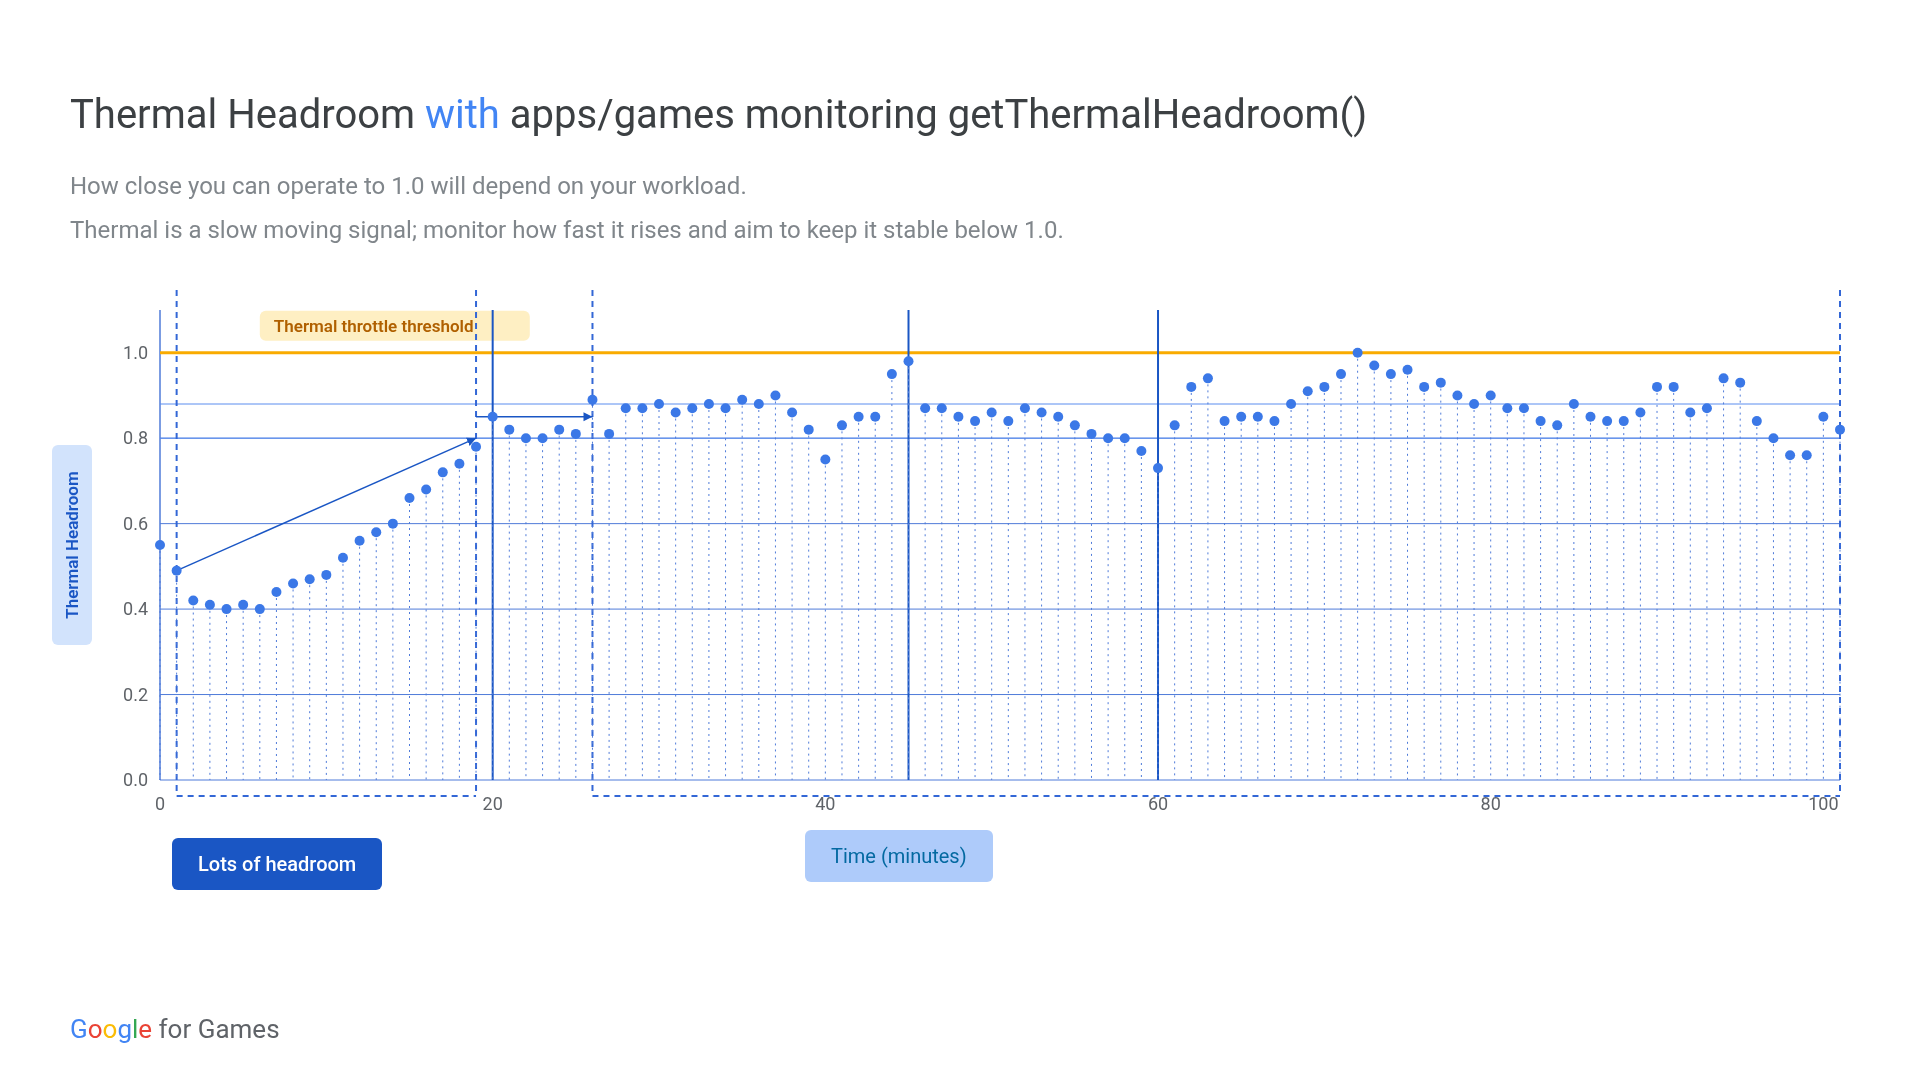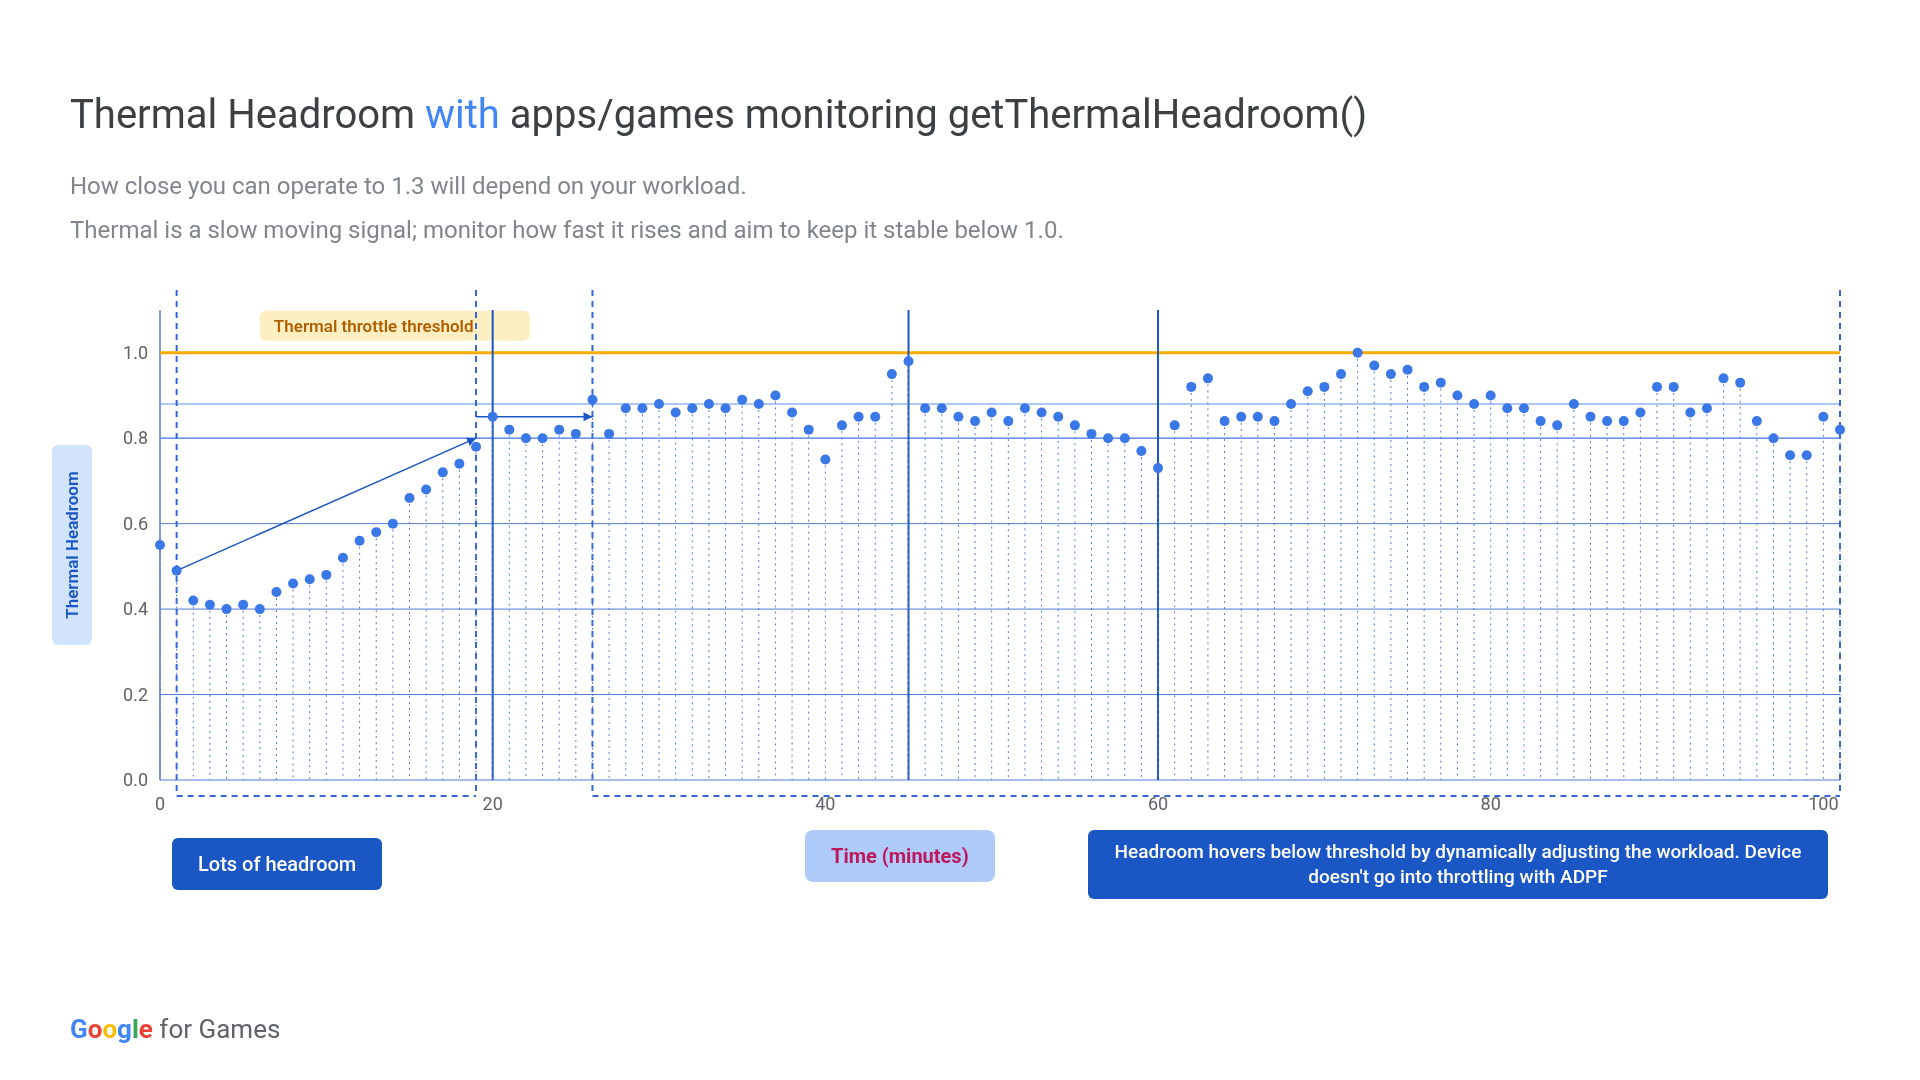--- a/index.html
+++ b/index.html
@@ -65,23 +65,22 @@
     padding: 14px 26px;
     border-radius: 6px;
     font-size: 20px;
     font-weight: 500;
     color: #fff;
     background: #1a56c4;
     text-align: center;
   }
   .pill-light {
     background: #aecbfa;
-    color: #be185d;
-    font-weight: 700;
-    border-radius: 8px;
+    color: #0369a1;
+    font-weight: 400;
   }
   .pill-wide {
     width: 740px;
     line-height: 1.3;
     padding: 10px 20px;
     font-size: 19px;
   }
   .footer {
     position: absolute;
     left: 70px;
@@ -99,21 +98,21 @@
     font-weight: 600;
   }
 </style>
 </head>
 <body>
 
 <h1 class="title">
   <span>Thermal Headroom </span><span class="accent">with</span><span> apps/games monitoring getThermalHeadroom()</span>
 </h1>
 
-<p class="subtitle">How close you can operate to 1.3 will depend on your workload.</p>
+<p class="subtitle">How close you can operate to 1.0 will depend on your workload.</p>
 <p class="subtitle">Thermal is a slow moving signal; monitor how fast it rises and aim to keep it stable below 1.0.</p>
 
 <div class="chart-wrap">
   <div class="ylabel-box">
     <div class="ylabel-text">Thermal Headroom</div>
   </div>
   <svg class="chart" viewBox="0 0 1760 540">
     <defs>
       <marker id="arrowhead" markerWidth="8" markerHeight="8" refX="6" refY="3" orient="auto">
         <path d="M0,0 L6,3 L0,6 Z" fill="#1a56c4"></path>
@@ -359,18 +358,17 @@
         <circle cx="1723.3663366336634" cy="116.81818181818187" r="5" fill="#3b78e7"></circle>
         <line x1="1740" y1="129.63636363636368" x2="1740" y2="480" stroke="#4f7bd9" stroke-width="1" stroke-dasharray="2 4"></line>
         <circle cx="1740" cy="129.63636363636368" r="5" fill="#3b78e7"></circle>
       </g>
   </svg>
 </div>
 
 <div class="bottom-labels">
   <div class="pill" style="left:72px; top:8px;">Lots of headroom</div>
   <div class="pill pill-light" style="left:705px; top:0;">Time (minutes)</div>
-  <div class="pill pill-wide" style="left:988px; top:0;">Headroom hovers below threshold by dynamically adjusting the workload. Device doesn't go into throttling with ADPF</div>
 </div>
 
 <div class="footer">
-  <span style="font-weight:700;"><span class="g-blue">G</span><span class="g-red">o</span><span class="g-yellow">o</span><span class="g-blue">g</span><span class="g-green">l</span><span class="g-red">e</span></span><span> for Games</span>
+  <span style="font-weight:400;"><span class="g-blue">G</span><span class="g-red">o</span><span class="g-yellow">o</span><span class="g-blue">g</span><span class="g-green">l</span><span class="g-red">e</span></span><span> for Games</span>
 </div>
 
 </body></html>

